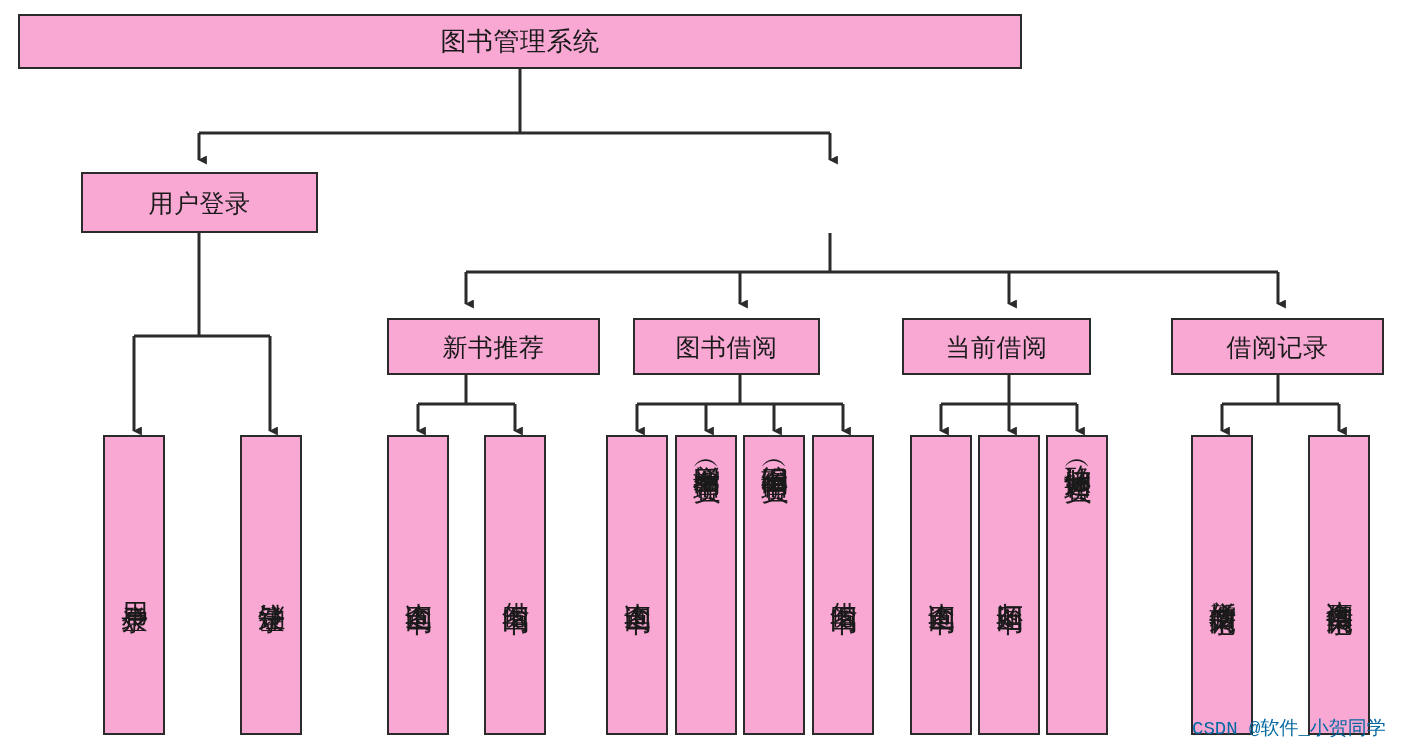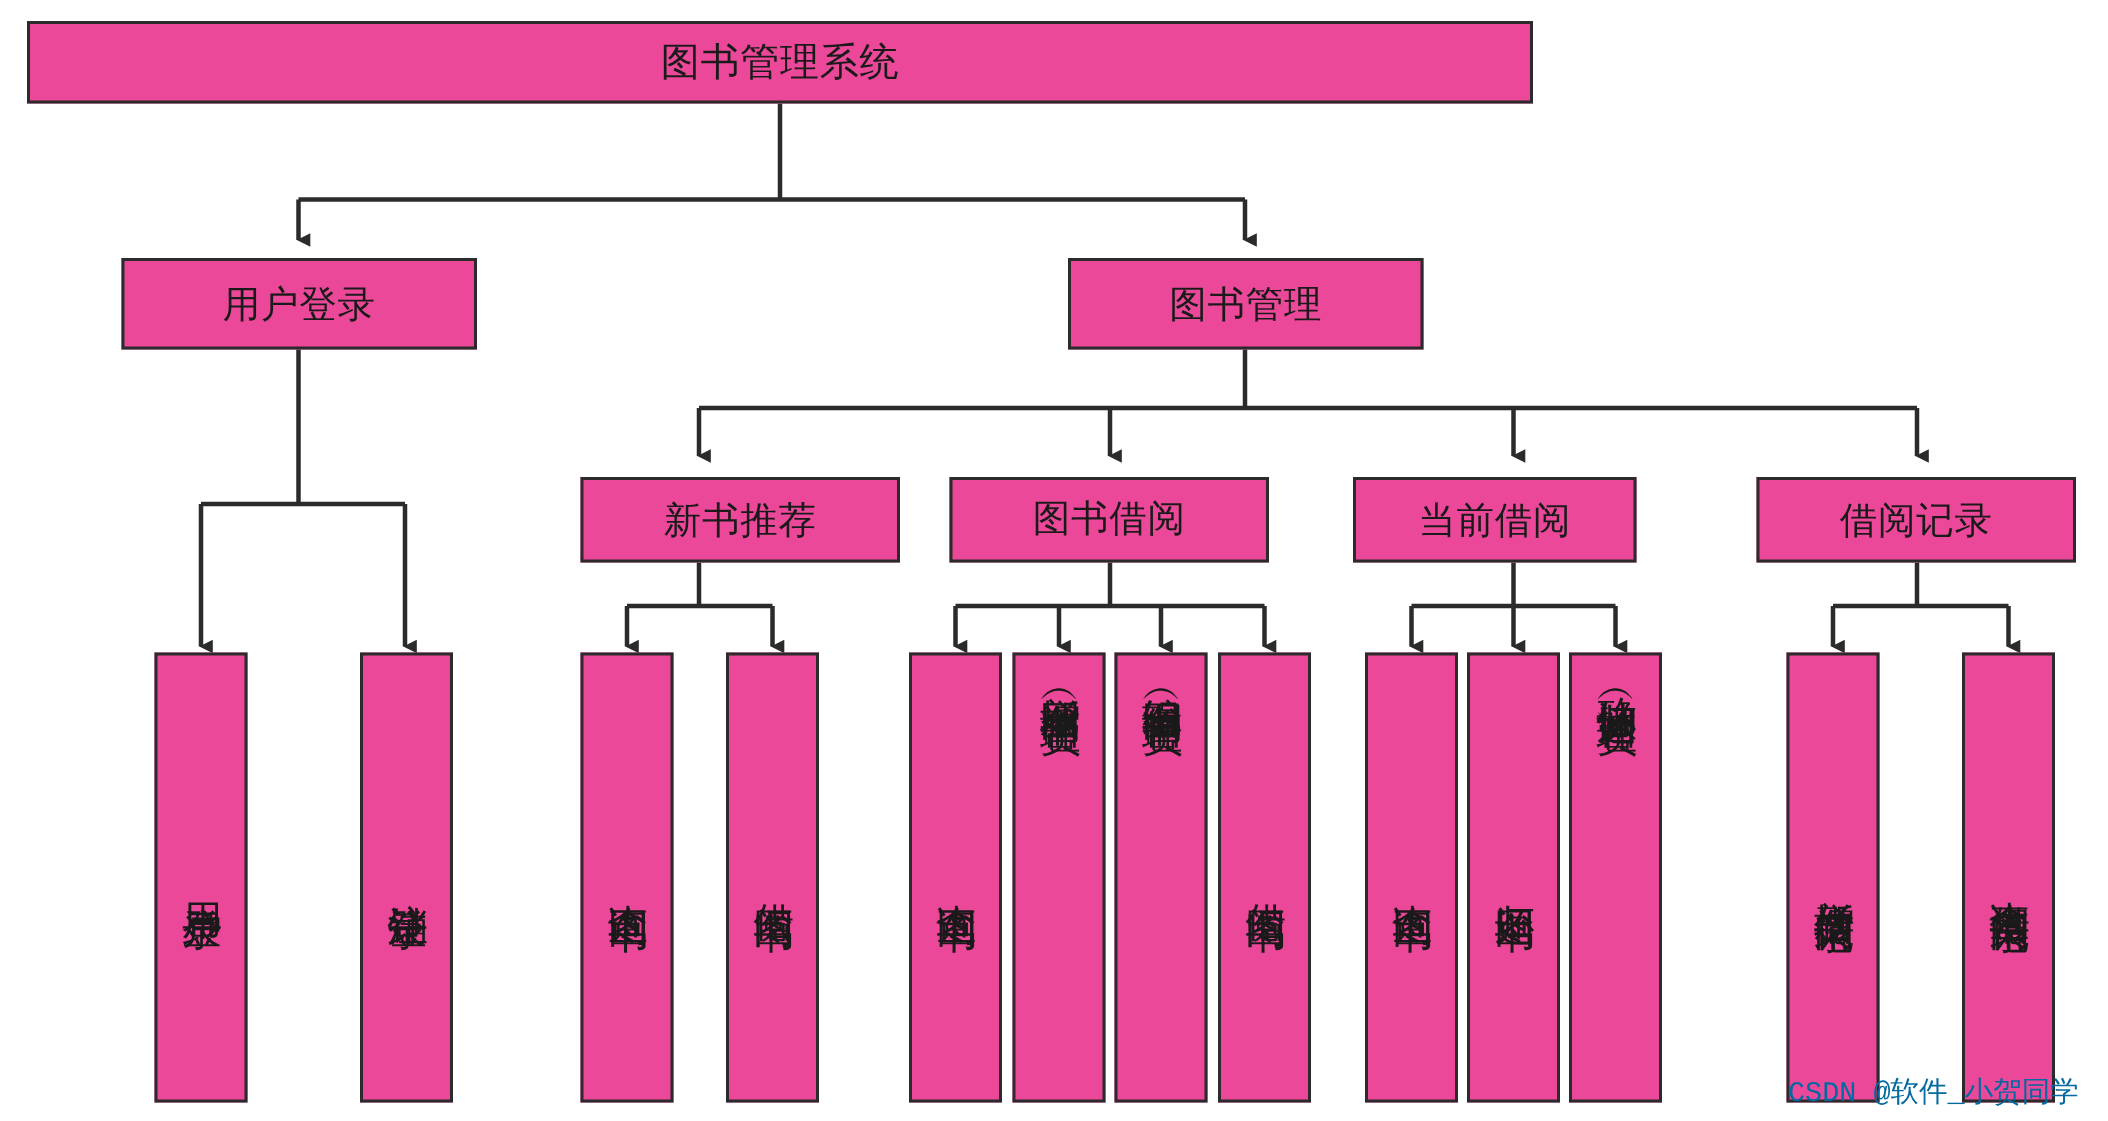--- a/index.html
+++ b/index.html
@@ -22,21 +22,21 @@
     left: 0;
     top: 0;
     width: 1405px;
     height: 747px;
     pointer-events: none;
   }
   .node {
     position: absolute;
     box-sizing: border-box;
     border: 2.5px solid #2b2b2b;
-    background: #ec4899;
+    background: #f9a8d4;
     display: flex;
     align-items: center;
     justify-content: center;
     color: #1a1a1a;
     z-index: 2;
   }
   .node .lbl {
     display: block;
     text-align: center;
     letter-spacing: 0.5px;
@@ -132,28 +132,25 @@
     </g>
   </svg>
 
   <div class="node h root" style="left:18px; top:14px; width:1004px; height:55px;">
     <span class="lbl">图书管理系统</span>
   </div>
 
   <div class="node h" style="left:81px; top:172px; width:237px; height:61px;">
     <span class="lbl">用户登录</span>
   </div>
-  <div class="node h" style="left:712px; top:172px; width:237px; height:61px;">
-    <span class="lbl">图书管理</span>
-  </div>
 
   <div class="node h" style="left:360px; top:318px; width:213px; height:57px;margin-left:27px;">
     <span class="lbl">新书推荐</span>
   </div>
-  <div class="node h" style="left:633px; top:318px; width:213px; height:57px;font-family:Liberation Serif, serif;">
+  <div class="node h" style="left:633px; top:318px; width:187px; height:57px;">
     <span class="lbl">图书借阅</span>
   </div>
   <div class="node h" style="left:902px; top:318px; width:189px; height:57px;">
     <span class="lbl">当前借阅</span>
   </div>
   <div class="node h" style="left:1171px; top:318px; width:213px; height:57px;">
     <span class="lbl">借阅记录</span>
   </div>
 
   <div class="node v" style="left:103px; top:435px; width:62px; height:300px;">

